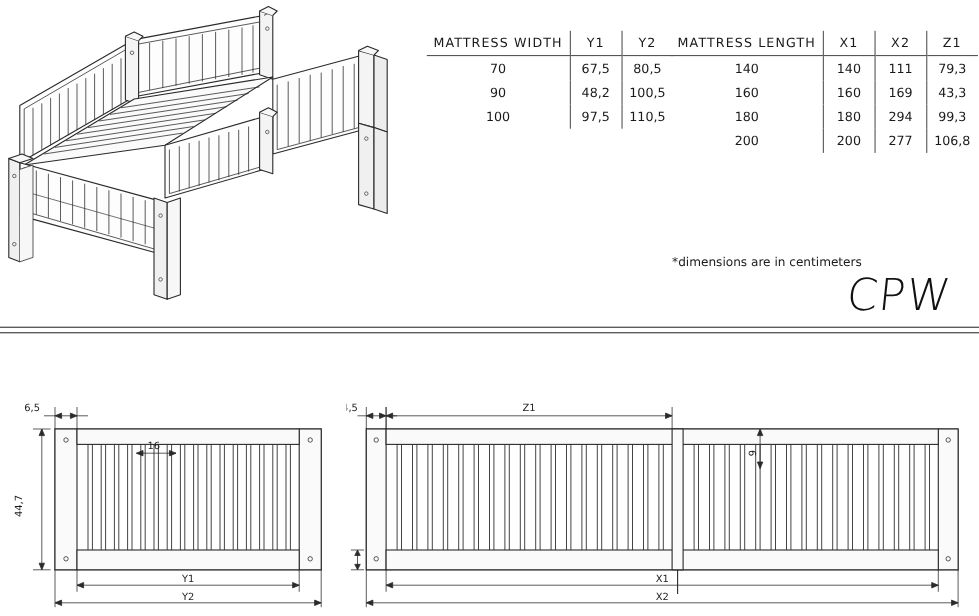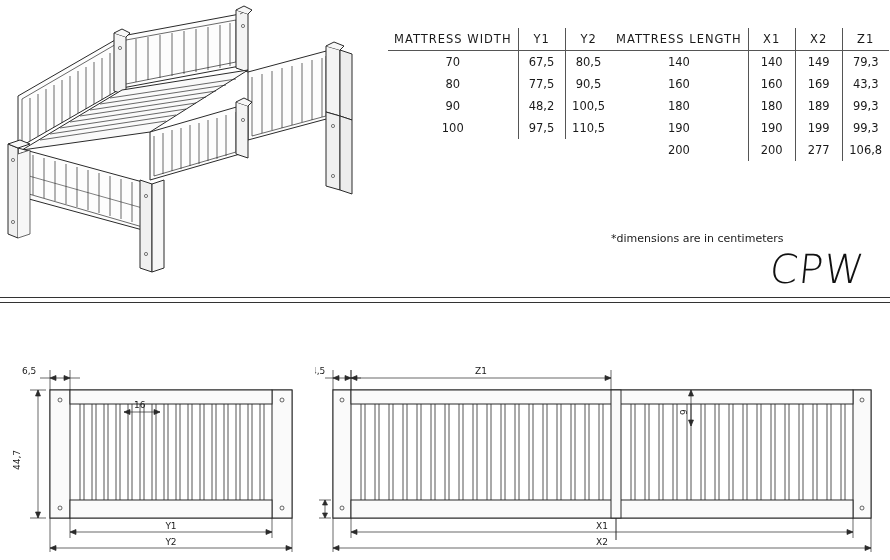--- a/index.html
+++ b/index.html
@@ -245,25 +245,20 @@
         <th class="colsep">Y2</th>
       </tr>
     </thead>
     <tbody>
       <tr>
         <td class="firstcol">70</td>
         <td class="colsep val">67,5</td>
         <td class="colsep val">80,5</td>
       </tr>
       <tr>
-        <td class="firstcol">80</td>
-        <td class="colsep val">77,5</td>
-        <td class="colsep val">90,5</td>
-      </tr>
-      <tr>
         <td class="firstcol">90</td>
         <td class="colsep val">48,2</td>
         <td class="colsep val">100,5</td>
       </tr>
       <tr>
         <td class="firstcol">100</td>
         <td class="colsep val">97,5</td>
         <td class="colsep val">110,5</td>
       </tr>
     </tbody>
@@ -275,39 +270,33 @@
         <th class="hdr-label">MATTRESS LENGTH</th>
         <th class="colsep">X1</th>
         <th class="colsep">X2</th>
         <th class="colsep">Z1</th>
       </tr>
     </thead>
     <tbody>
       <tr>
         <td class="firstcol">140</td>
         <td class="colsep val">140</td>
-        <td class="colsep val">149</td>
+        <td class="colsep val">111</td>
         <td class="colsep val">79,3</td>
       </tr>
       <tr>
         <td class="firstcol">160</td>
         <td class="colsep val">160</td>
         <td class="colsep val">169</td>
         <td class="colsep val">43,3</td>
       </tr>
       <tr>
         <td class="firstcol">180</td>
         <td class="colsep val">180</td>
-        <td class="colsep val">189</td>
-        <td class="colsep val">99,3</td>
-      </tr>
-      <tr>
-        <td class="firstcol">190</td>
-        <td class="colsep val">190</td>
-        <td class="colsep val">199</td>
+        <td class="colsep val">294</td>
         <td class="colsep val">99,3</td>
       </tr>
       <tr>
         <td class="firstcol">200</td>
         <td class="colsep val">200</td>
         <td class="colsep val">277</td>
         <td class="colsep val">106,8</td>
       </tr>
     </tbody>
   </table>

